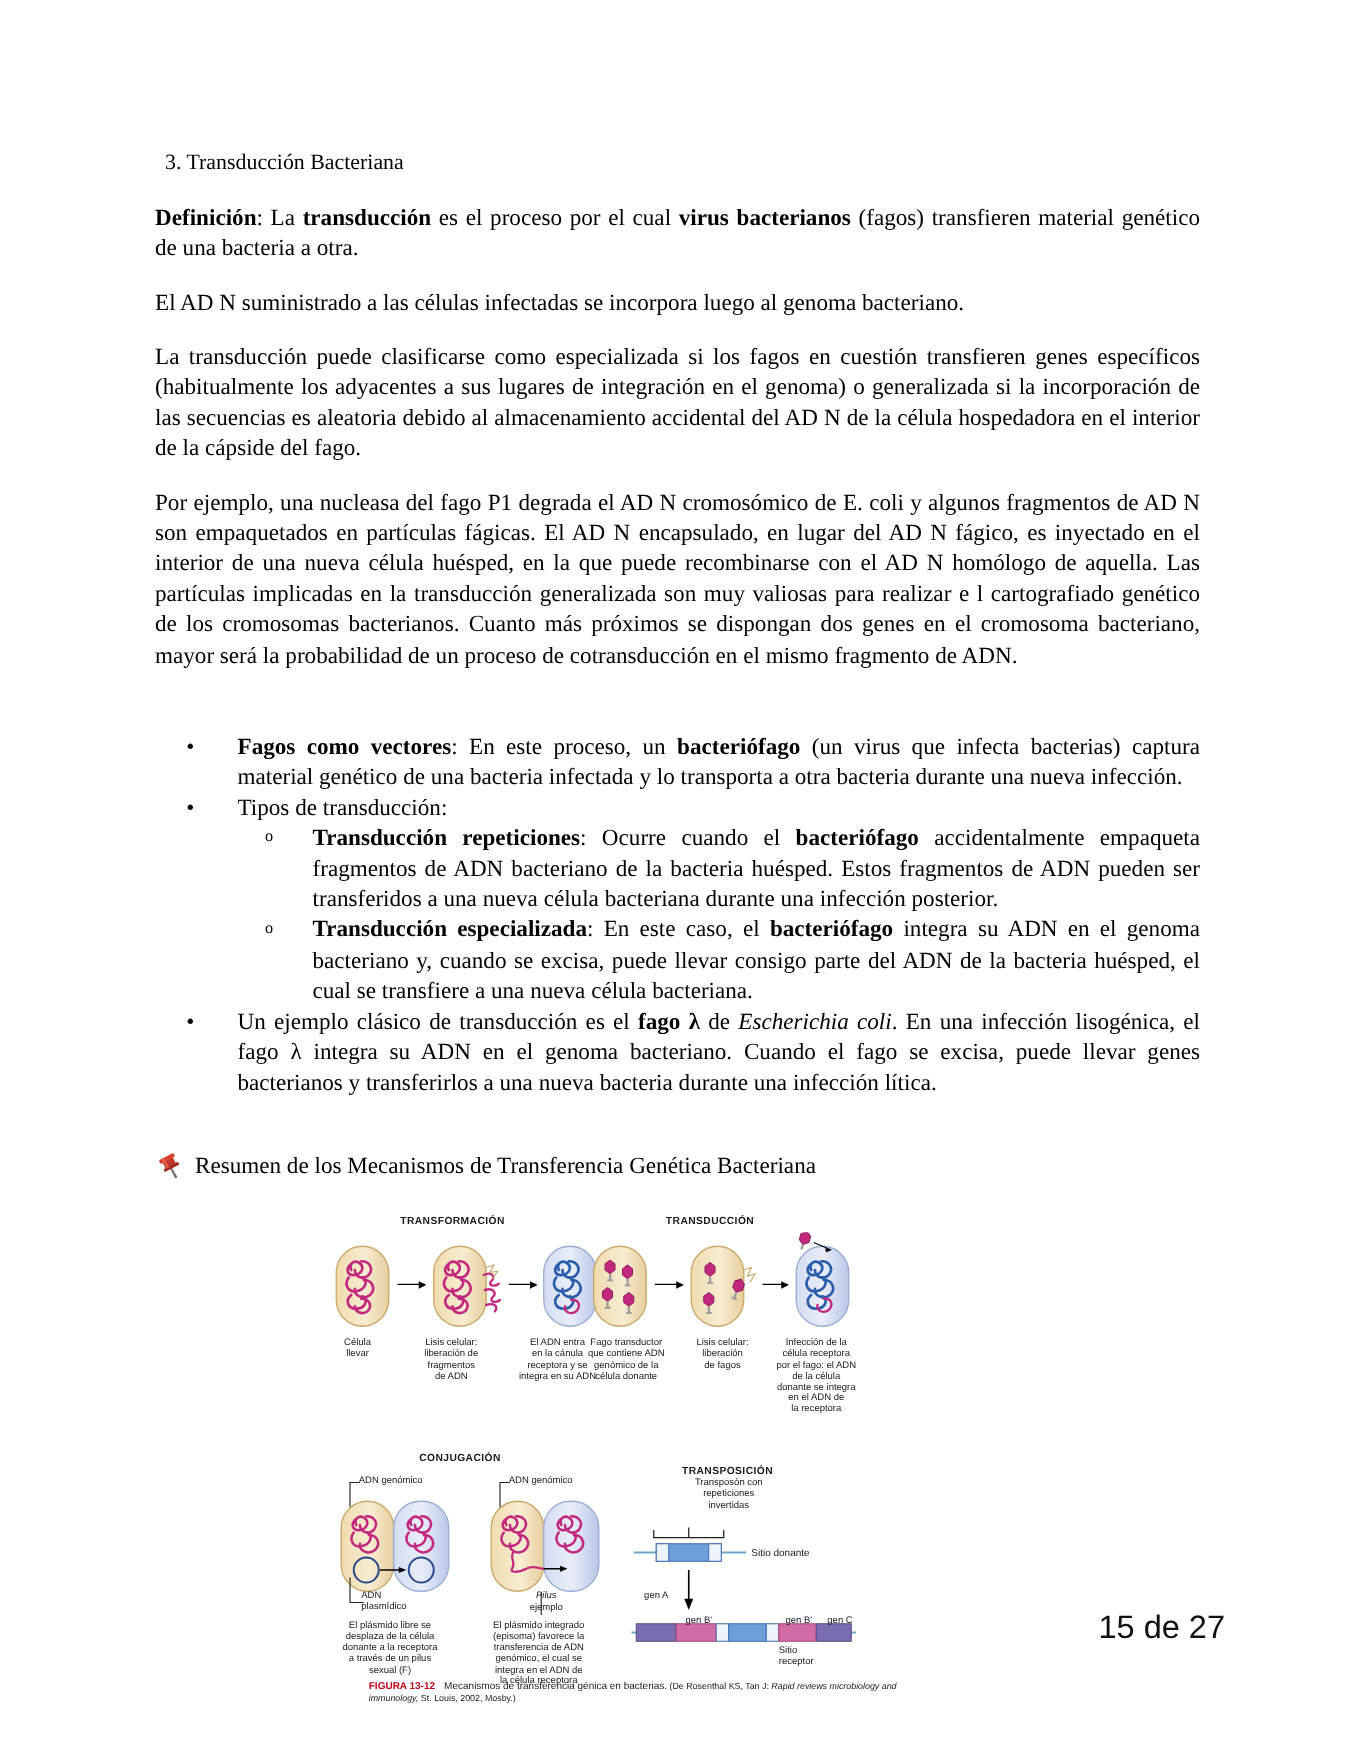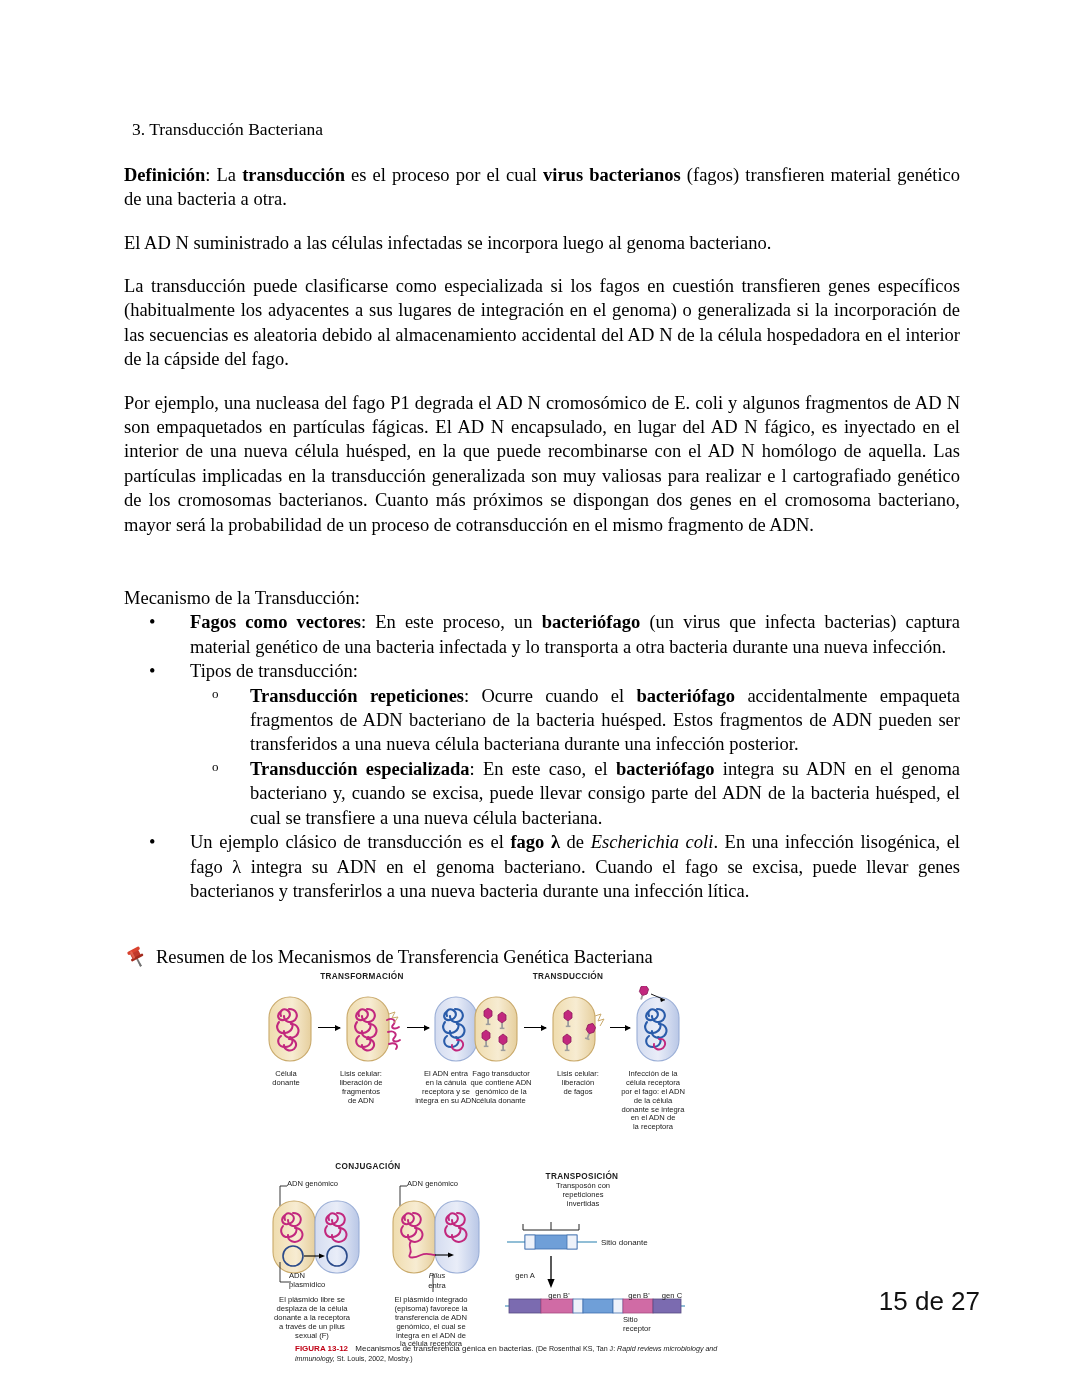--- a/index.html
+++ b/index.html
@@ -177,21 +177,20 @@
     <p class="para"><b>Definición</b><span>: La </span><b>transducción</b><span> es el proceso por el cual </span><b>virus bacterianos</b><span> (fagos) transfieren material genético de una bacteria a otra.</span></p>
 
     <p class="para">El AD N suministrado a las células infectadas se incorpora luego al genoma bacteriano.</p>
 
     <p class="para">La transducción puede clasificarse como especializada si los fagos en cuestión transfieren genes específicos (habitualmente los adyacentes a sus lugares de integración en el genoma) o generalizada si la incorporación de las secuencias es aleatoria debido al almacenamiento accidental del AD N de la célula hospedadora en el interior de la cápside del fago.</p>
 
     <p class="para"> Por ejemplo, una nucleasa del fago P1 degrada el AD N cromosómico de E. coli y algunos fragmentos de AD N son empaquetados en partículas fágicas. El AD N encapsulado, en lugar del AD N fágico, es inyectado en el interior de una nueva célula huésped, en la que puede recombinarse con el AD N homólogo de aquella. Las partículas implicadas en la transducción generalizada son muy valiosas para realizar e l cartografiado genético de los cromosomas bacterianos. Cuanto más próximos se dispongan dos genes en el cromosoma bacteriano, mayor será la probabilidad de un proceso de cotransducción en el mismo fragmento de ADN.</p>
 
     <div class="section-gap-md"></div>
 
-    <p class="plainline">Mecanismo de la Transducción:</p>
 
     <ul class="blist">
       <li>
         <span class="bullet">•</span>
         <b>Fagos como vectores</b><span>: En este proceso, un </span><b>bacteriófago</b><span> (un virus que infecta bacterias) captura material genético de una bacteria infectada y lo transporta a otra bacteria durante una nueva infección.</span>
       </li>
       <li>
         <span class="bullet">•</span>
         <span>Tipos de transducción:</span>
       </li>
@@ -295,21 +294,21 @@
         <path d="M14 28 C10 33 13 40 20 39 C27 38 30 31 25 28"></path>
         <path d="M26 30 C33 30 36 37 31 42 C26 46 18 43 19 37"></path>
         <path d="M16 42 C11 46 13 53 20 53 C27 53 30 46 25 43"></path>
       </g>
       <g fill="none" stroke="#c2287e" stroke-width="1.9" stroke-linecap="round">
         <path d="M26 46 C32 45 34 51 30 55 C26 58 20 56 21 51"></path>
       </g>
     </svg>
 
     <div style="position:absolute; left:2px; top:98px; width:58px; white-space:pre-line;" class="fig-cap">Célula
-donante</div>
+llevar</div>
     <div style="position:absolute; left:70px; top:98px; width:72px; white-space:pre-line;" class="fig-cap">Lisis celular:
 liberación de
 fragmentos
 de ADN</div>
     <div style="position:absolute; left:150px; top:98px; width:82px; white-space:pre-line;" class="fig-cap">El ADN entra
 en la cánula
 receptora y se
 integra en su ADN</div>
 
     <svg style="position:absolute; left:216px; top:22px;" width="50" height="70" viewBox="0 0 50 70">
@@ -453,21 +452,21 @@
       </g>
       <path d="M22 44 C18 50 24 52 21 57 C18 62 26 61 32 58 C38 55 42 58 46 58" fill="none" stroke="#c2287e" stroke-width="1.8" stroke-linecap="round"></path>
       <path d="M46 58 L62 58" stroke="#000" stroke-width="1.1" fill="none"></path>
       <polygon points="65,58 59,55.6 59,60.4" fill="#000"></polygon>
     </svg>
 
     <svg style="position:absolute; left:172px; top:300px;" width="12" height="22">
       <path d="M6 20 L6 2" stroke="#222" stroke-width="0.9" fill="none"></path>
     </svg>
     <div class="fig-cap" style="position:absolute; left:152px; top:300px; width:60px; text-align:center; font-style:italic;">Pilus</div>
-    <div class="fig-cap" style="position:absolute; left:152px; top:310px; width:60px; text-align:center;">entra</div>
+    <div class="fig-cap" style="position:absolute; left:152px; top:310px; width:60px; text-align:center;">ejemplo</div>
 
     <div class="fig-cap" style="position:absolute; left:4px; top:324px; width:106px; white-space:pre-line; text-align:center;">El plásmido libre se
 desplaza de la célula
 donante a la receptora
 a través de un pilus
 sexual (F)</div>
     <div class="fig-cap" style="position:absolute; left:120px; top:324px; width:112px; white-space:pre-line; text-align:center;">El plásmido integrado
 (episoma) favorece la
 transferencia de ADN
 genómico, el cual se

